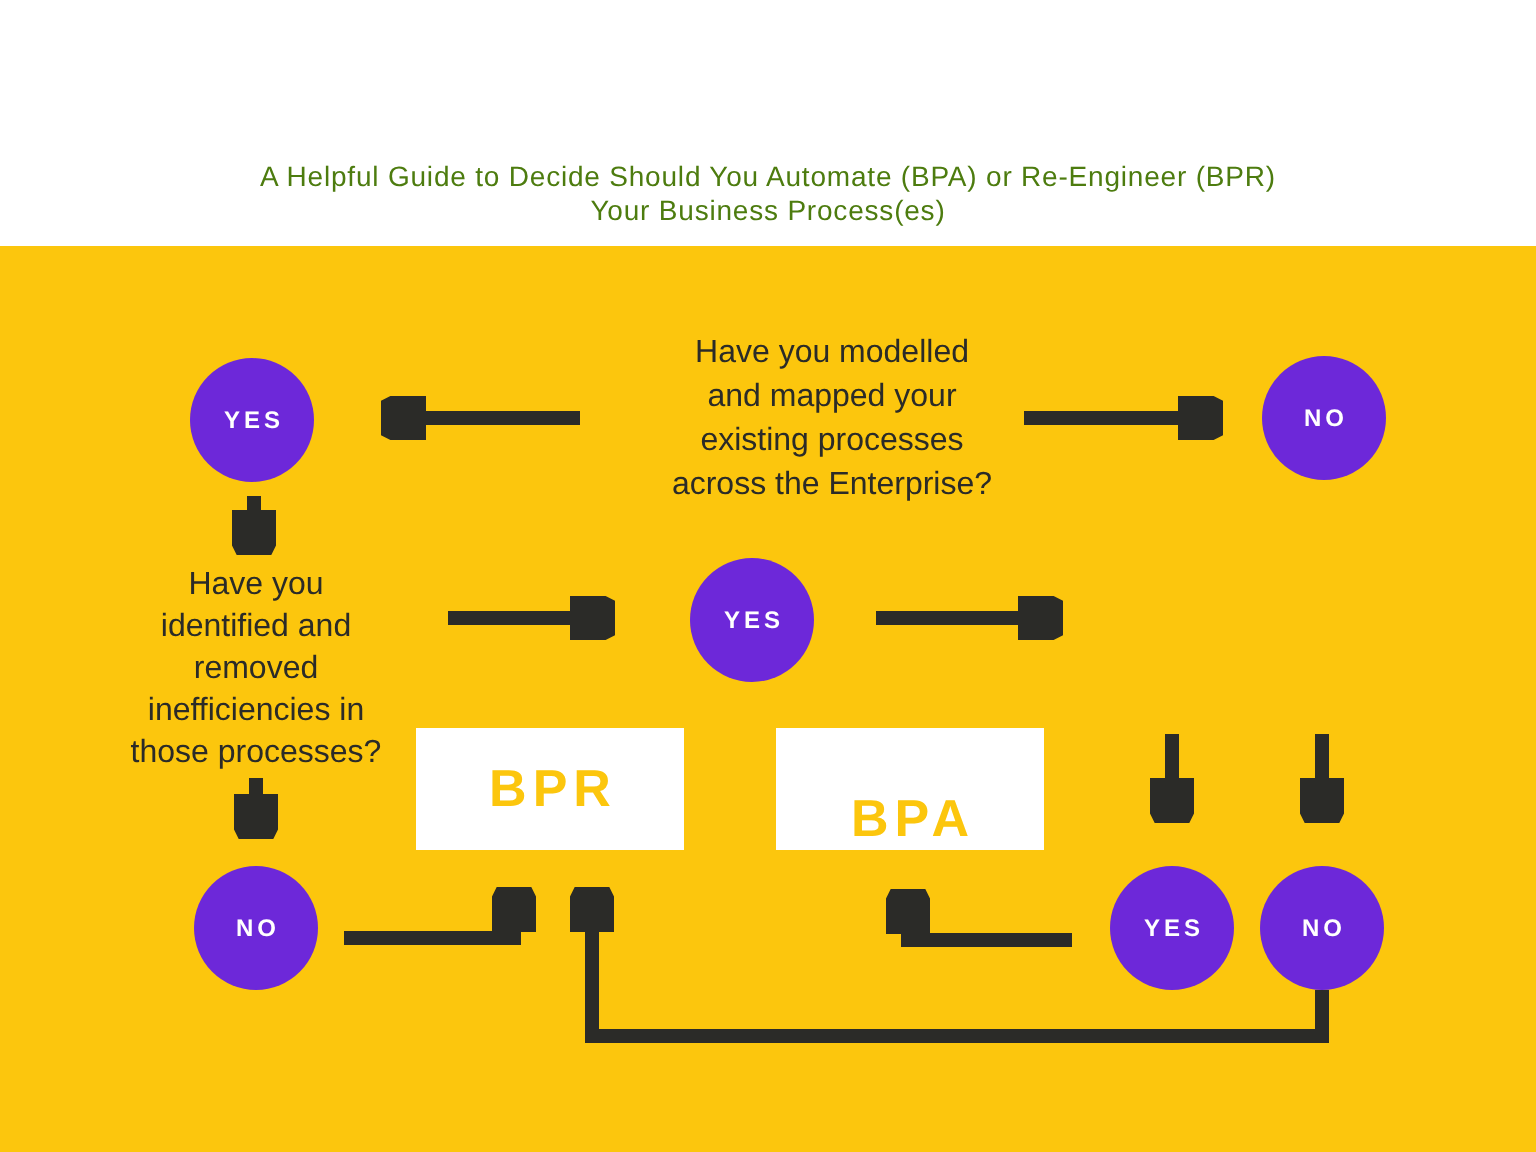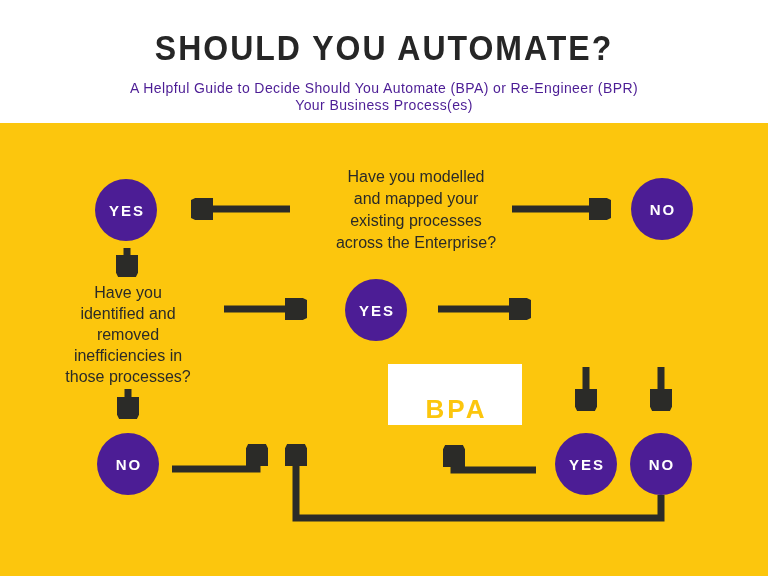--- a/index.html
+++ b/index.html
@@ -38,43 +38,43 @@
     transform-origin: center top;
   }
   .subtitle {
     position: absolute;
     left: 0; top: 80px;
     width: 768px;
     text-align: center;
     font-size: 14px;
     line-height: 17px;
     letter-spacing: 0.4px;
-    color: #4c1d95;
+    color: #4d7c0f;
     white-space: pre-line;
   }
 
   
   .canvas {
     position: absolute;
     left: 0; top: 123px;
     width: 768px; height: 453px;
     background: #fcc60d;
   }
 
   
   .node {
     position: absolute;
     width: 62px; height: 62px;
     border-radius: 50%;
-    background: #4c1d95;
+    background: #6d28d9;
     display: flex;
     align-items: center;
     justify-content: center;
     color: #ffffff;
-    font-size: 15px;
+    font-size: 12px;
     font-weight: bold;
     letter-spacing: 2px;
     text-indent: 2px; 
   }
 
   
   .qtext {
     position: absolute;
     text-align: center;
     font-size: 16px;
@@ -116,23 +116,20 @@
     stroke-width: 7;
     stroke-linejoin: miter;
   }
 </style>
 </head>
 <body>
 
 <div id="stage">
 
   <div class="header">
-    <div class="title">
-      <span>SHOULD YOU AUTOMATE?</span>
-    </div>
     <div class="subtitle">A Helpful Guide to Decide Should You Automate (BPA) or Re-Engineer (BPR)
 Your Business Process(es)</div>
   </div>
 
   <div class="canvas"></div>
 
   <svg class="arrows" viewBox="0 0 768 576" xmlns="http://www.w3.org/2000/svg">
     <defs>
       <marker id="ah" viewBox="0 0 10 10" refX="0.5" refY="5" markerWidth="3.2" markerHeight="3.2" orient="auto">
         <path d="M0,0 L10,5 L0,10 Z" fill="#2b2b28" stroke="none"></path>
@@ -173,17 +170,20 @@
   <div class="node" style="left:97px;  top:433px;">
     <span>NO</span>
   </div>
   <div class="node" style="left:555px; top:433px;">
     <span>YES</span>
   </div>
   <div class="node" style="left:630px; top:433px;">
     <span>NO</span>
   </div>
 
+  <div class="result-box box-bpr">
+    <span>BPR</span>
+  </div>
   <div class="result-box box-bpa">
     <span>BPA</span>
   </div>
 
 </div>
 
 </body></html>

